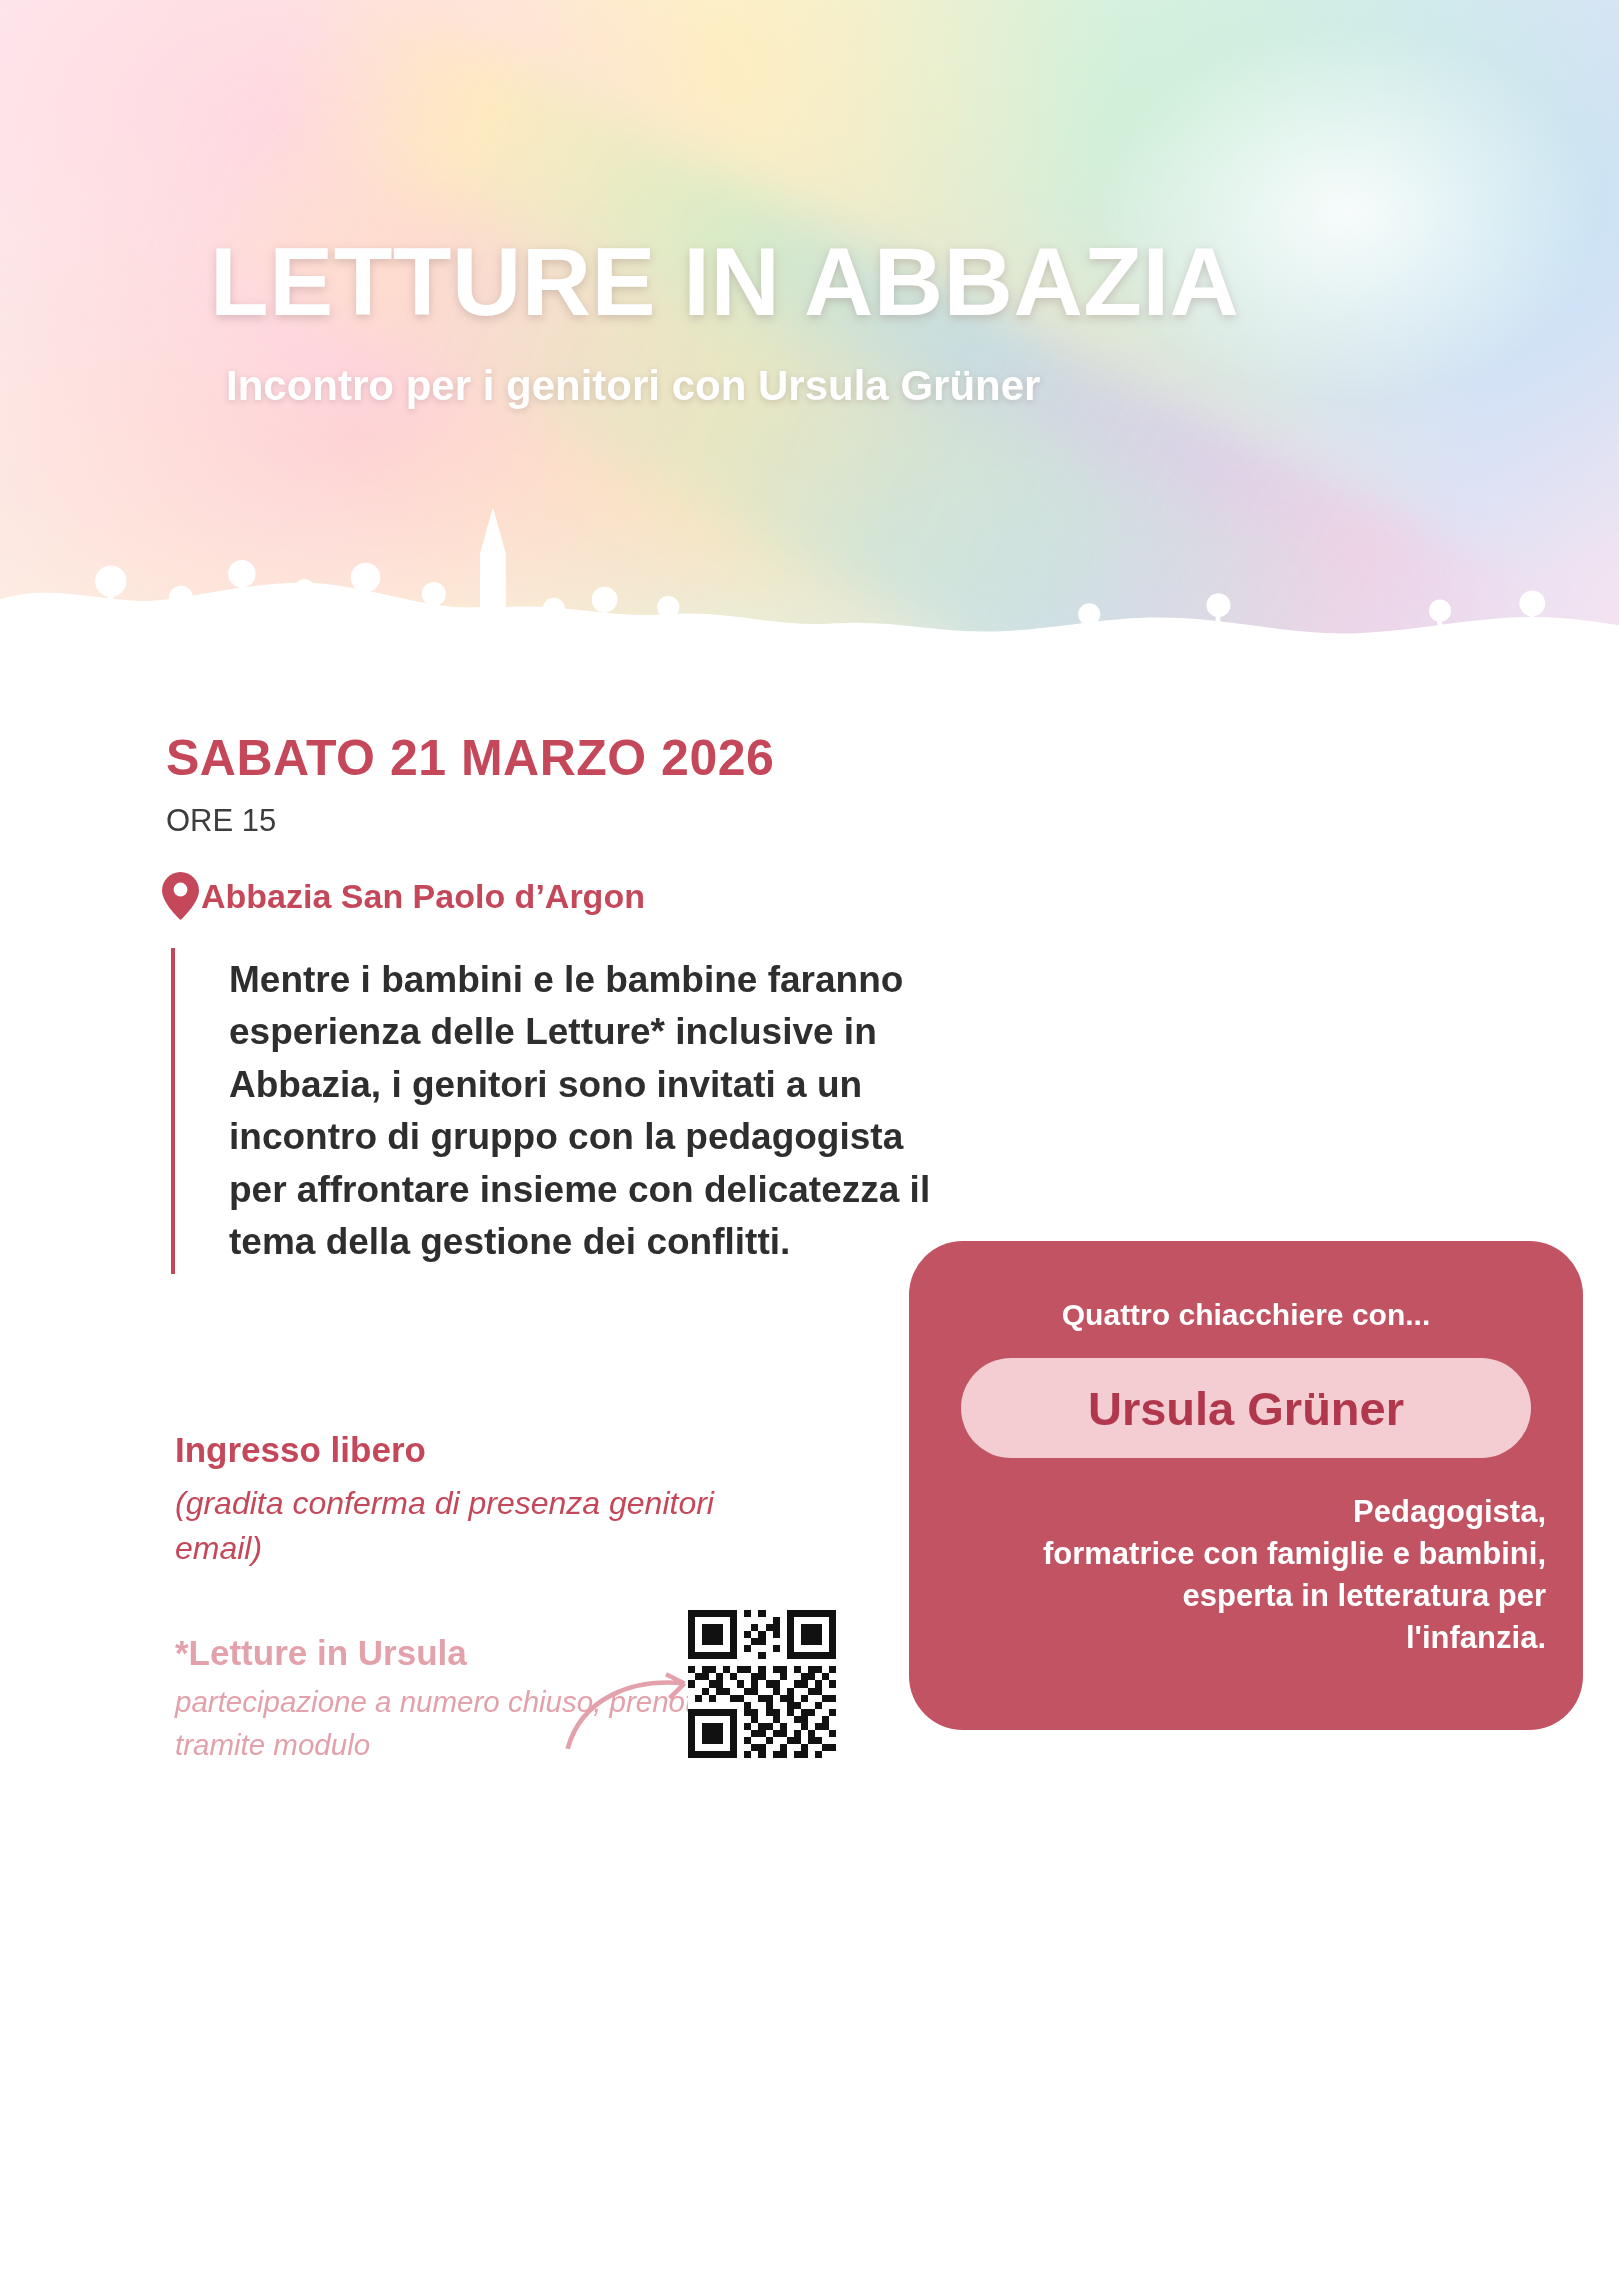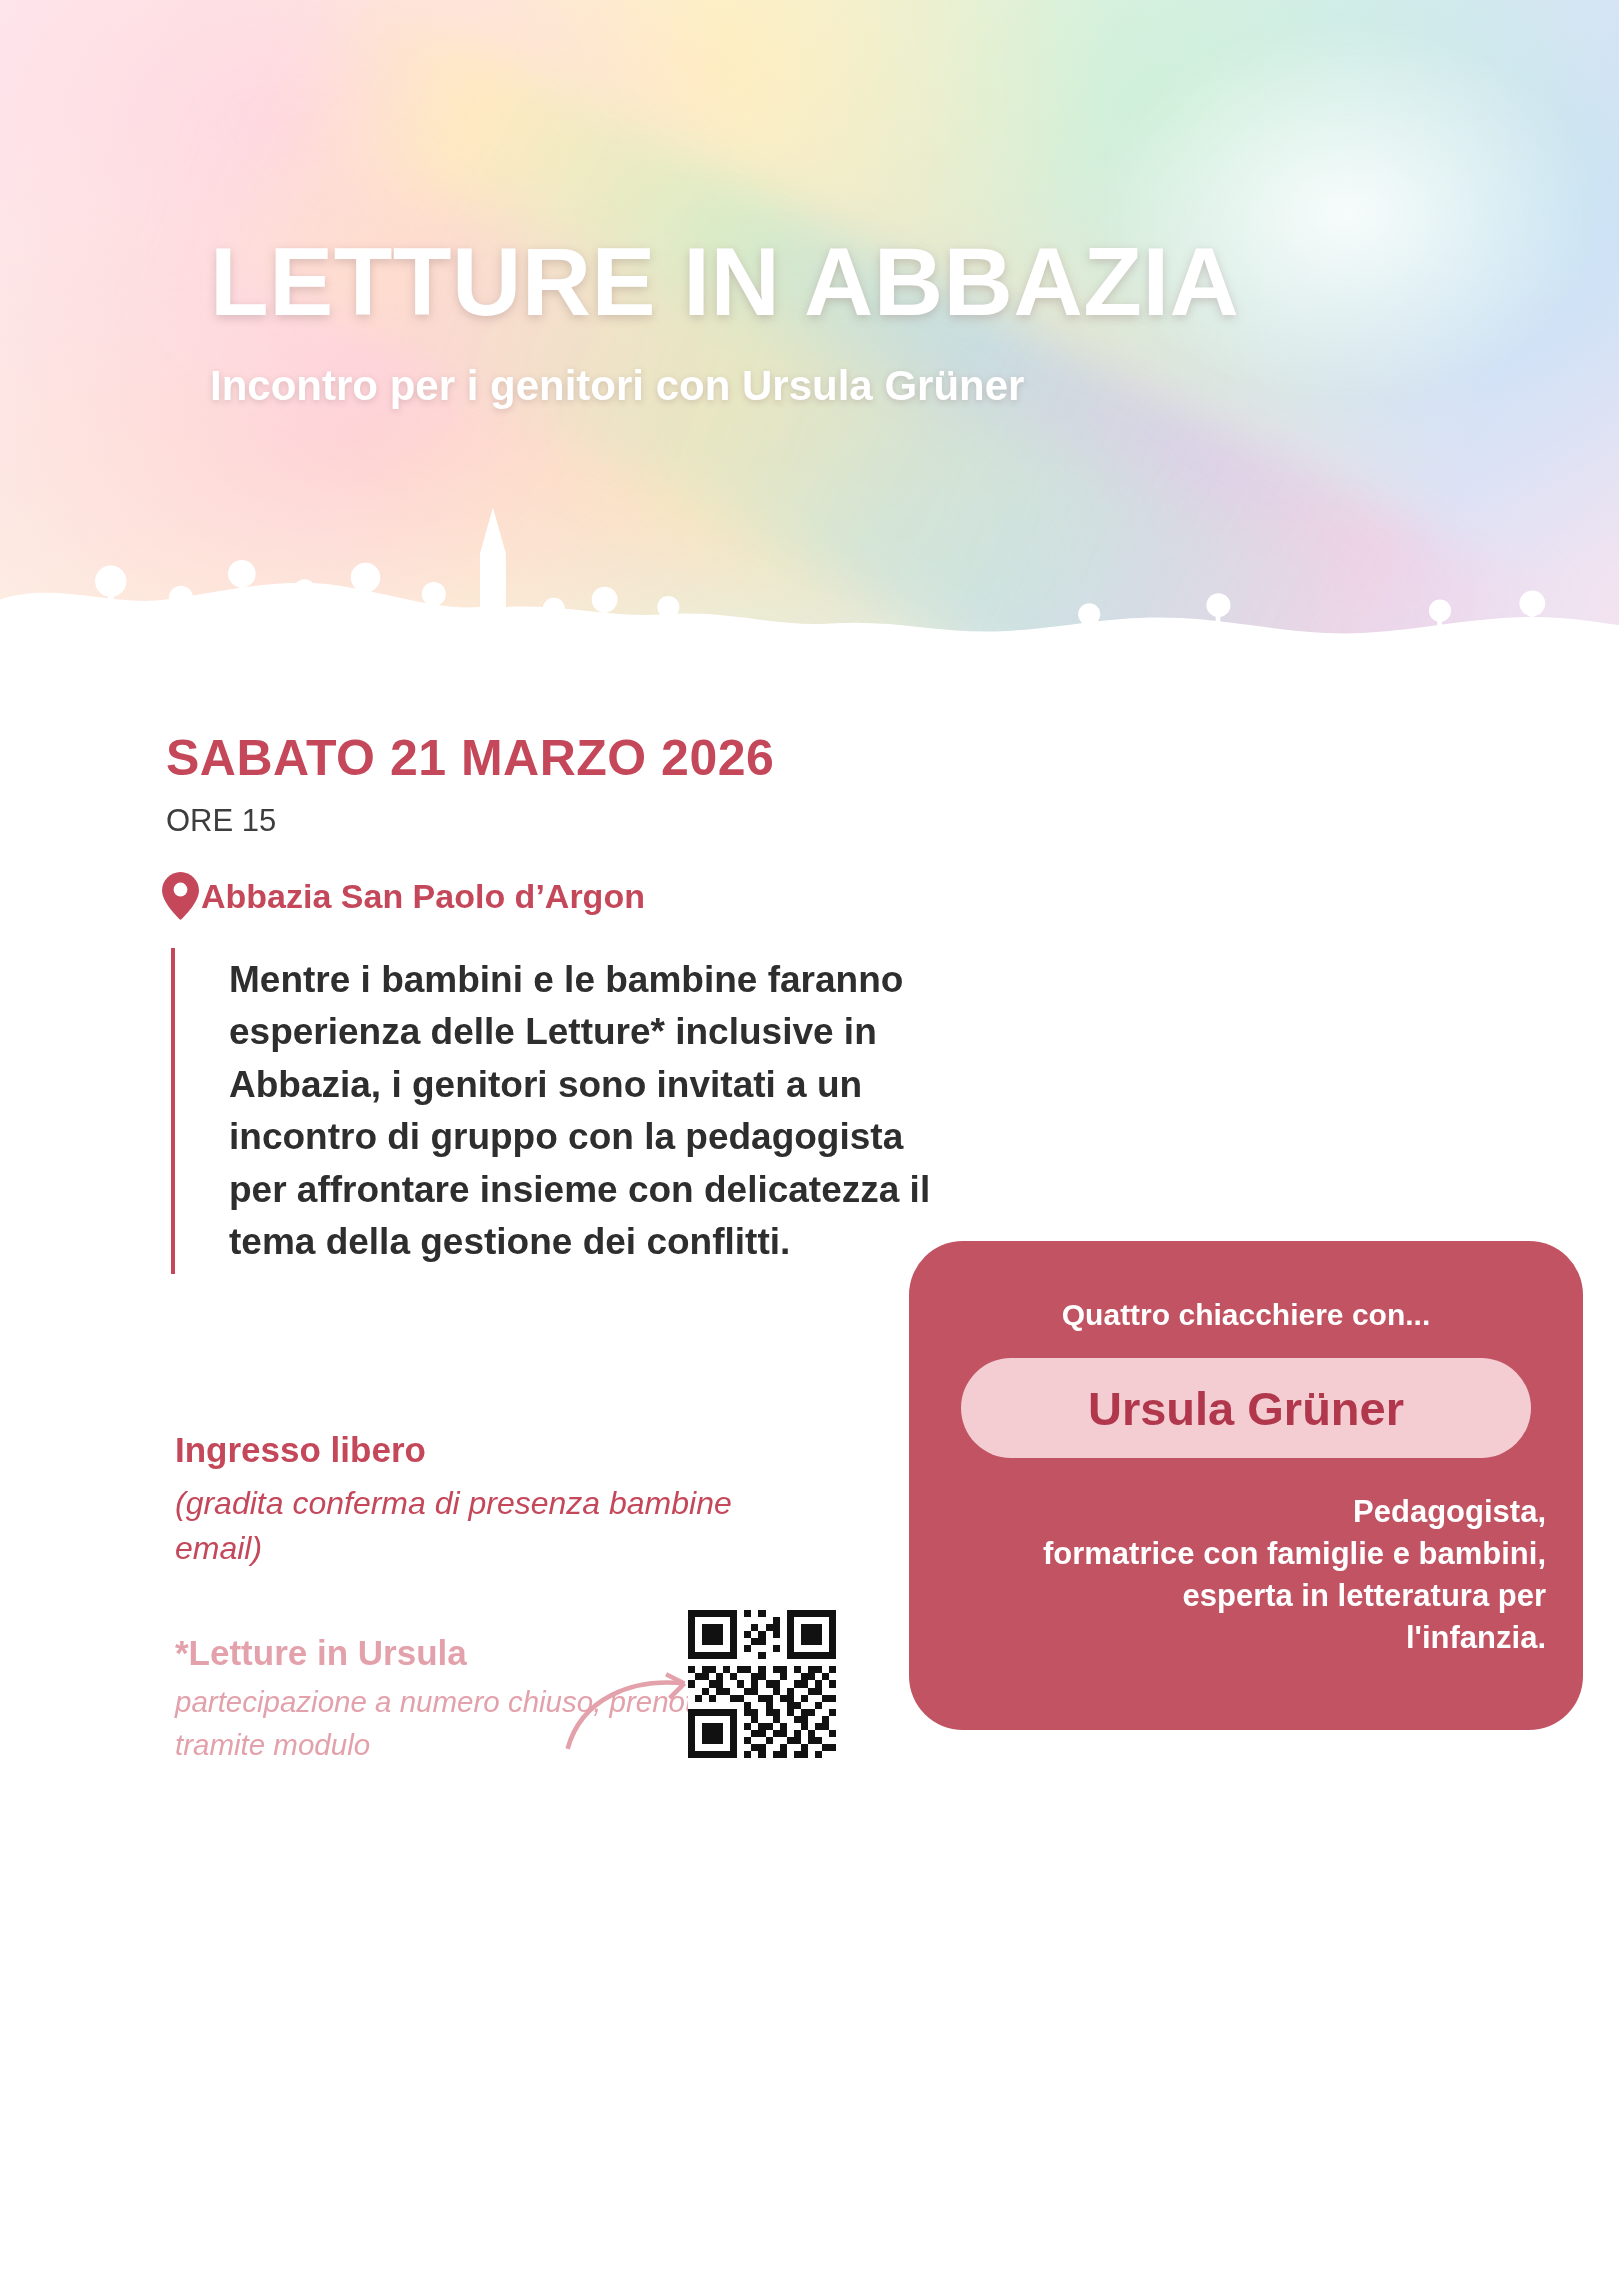--- a/index.html
+++ b/index.html
@@ -63,21 +63,21 @@
   }
 
   .title-wrap { position:absolute; top:233px; left:210px; width:1292px; }
   .poster-title {
     font-size:96px; font-weight:bold; color:#ffffff;
     letter-spacing:0.5px; line-height:1.02;
     text-shadow:0 2.8px 9.2px rgba(150,120,120,0.35);
     margin:0;
   }
   .poster-subtitle {
-    margin:31px 0 0 0;
+    margin:31px 0 0 16px;
     font-size:42px; font-weight:bold; color:#ffffff;
     text-shadow:0 1.8px 6.5px rgba(150,120,120,0.32);
   }
 
   
   .skyline { position:absolute; left:0; bottom:0; width:1620px; height:212px; }
 
   
   .content { position:absolute; top:701px; left:0; width:1620px; }
 
@@ -208,21 +208,21 @@
       <circle cx="20" cy="19" r="7.5" fill="#ffffff"></circle>
     </svg>
     <div class="place-text">Abbazia San Paolo d’Argon</div>
   </div>
 
   <div class="desc-block">
     <div class="desc-text">Mentre i bambini e le bambine faranno esperienza delle Letture* inclusive in Abbazia, i genitori sono invitati a un incontro di gruppo con la pedagogista per affrontare insieme con delicatezza il tema della gestione dei conflitti.</div>
   </div>
 
   <div class="free-entry">Ingresso libero</div>
-  <div class="free-note">(gradita conferma di presenza bambine email)</div>
+  <div class="free-note">(gradita conferma di presenza genitori email)</div>
 
   <div class="footnote-title">*Letture in Ursula</div>
   <div class="footnote-body">partecipazione a numero chiuso, prenotazione tramite modulo</div>
 
   <svg class="arrow-curve" viewBox="0 0 150 110">
     <path d="M5 95 C20 40 75 18 132 24" stroke="#e3a1ab" stroke-width="5" fill="none"></path>
     <path d="M132 24 L112 14 M132 24 L116 40" stroke="#e3a1ab" stroke-width="5" fill="none"></path>
   </svg>
 
   <svg class="qr" viewBox="0 0 21 21" shape-rendering="crispEdges">

